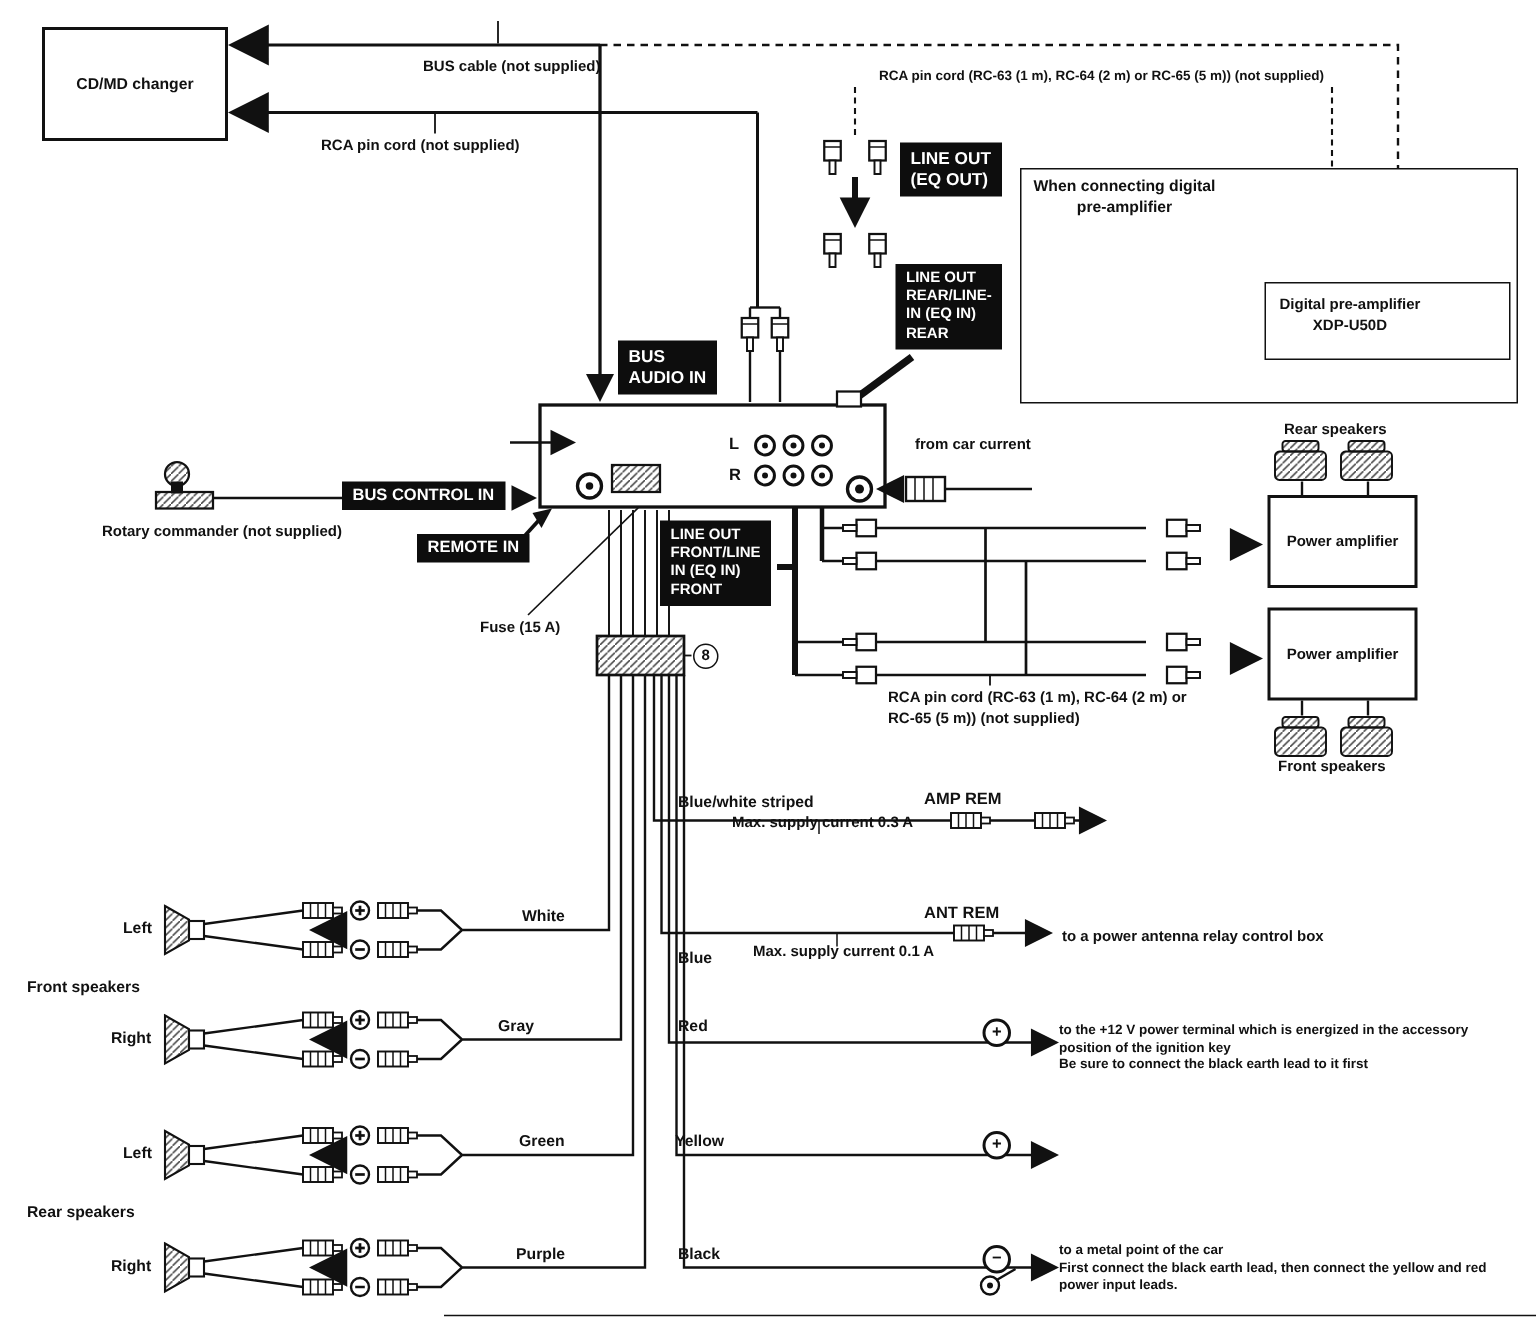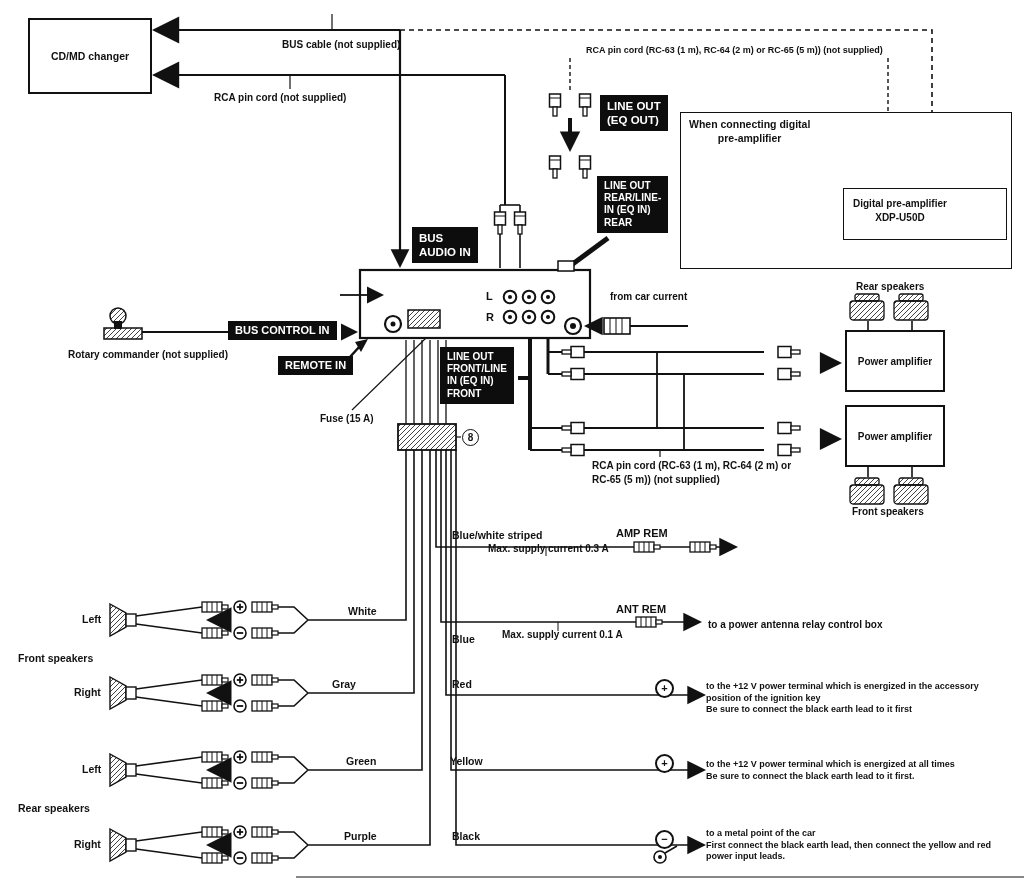--- a/index.html
+++ b/index.html
@@ -366,22 +366,20 @@
 <div class="lbl s95" style="left:708px;top:618px;">to a power antenna relay control box</div>
 
 <div class="lbl s105" style="left:452px;top:678px;">Red</div>
 <div class="pol" style="left:655px;top:679px;">+</div>
 <div class="lbl s9" style="left:706px;top:681px;">to the +12 V power terminal which is energized in the accessory
 position of the ignition key
 Be sure to connect the black earth lead to it first</div>
 
 <div class="lbl s105" style="left:450px;top:755px;">Yellow</div>
 <div class="pol" style="left:655px;top:754px;">+</div>
-<div class="lbl s9" style="left:706px;top:759px;">to the +12 V power terminal which is energized at all times
-Be sure to connect the black earth lead to it first.</div>
 
 <div class="lbl s105" style="left:452px;top:830px;">Black</div>
 <div class="pol" style="left:655px;top:830px;">−</div>
 <div class="lbl s9" style="left:706px;top:828px;">to a metal point of the car
 First connect the black earth lead, then connect the yellow and red
 power input leads.</div>
 
 <div class="lbl s105" style="left:82px;top:613px;">Left</div>
 <div class="lbl s105" style="left:348px;top:605px;">White</div>
 <div class="lbl s105" style="left:18px;top:652px;">Front speakers</div>

